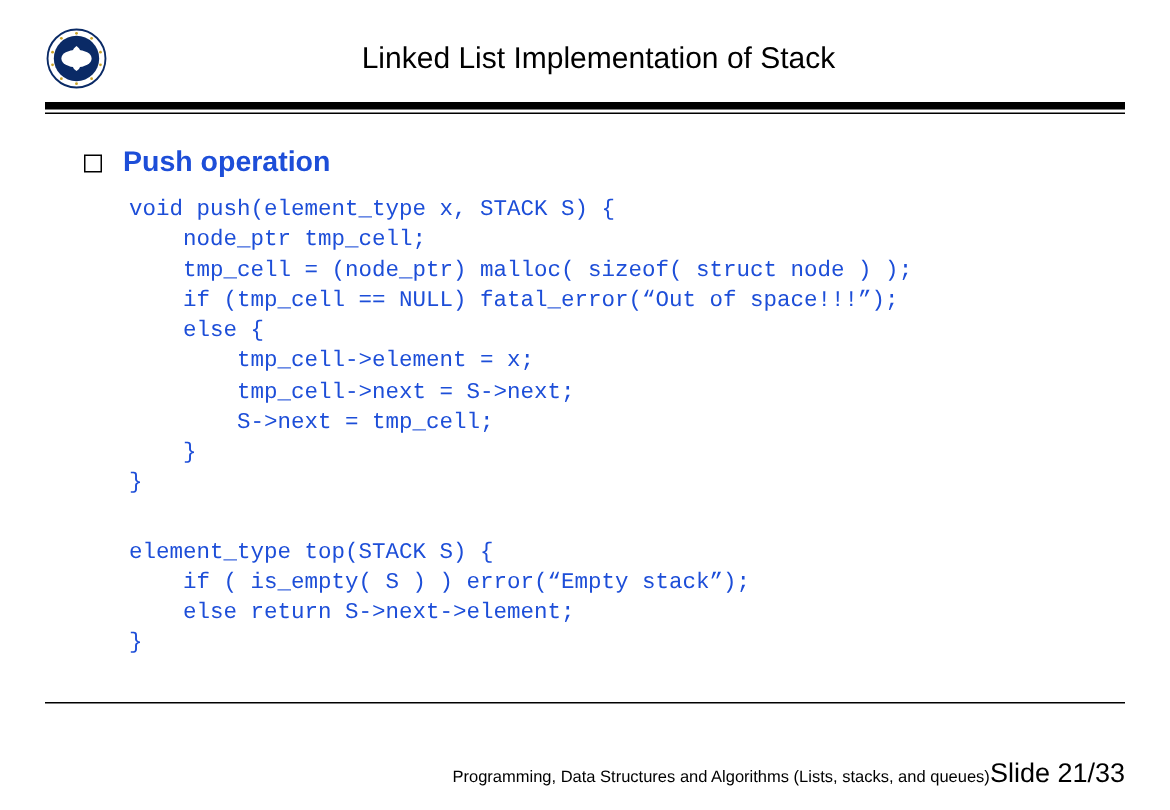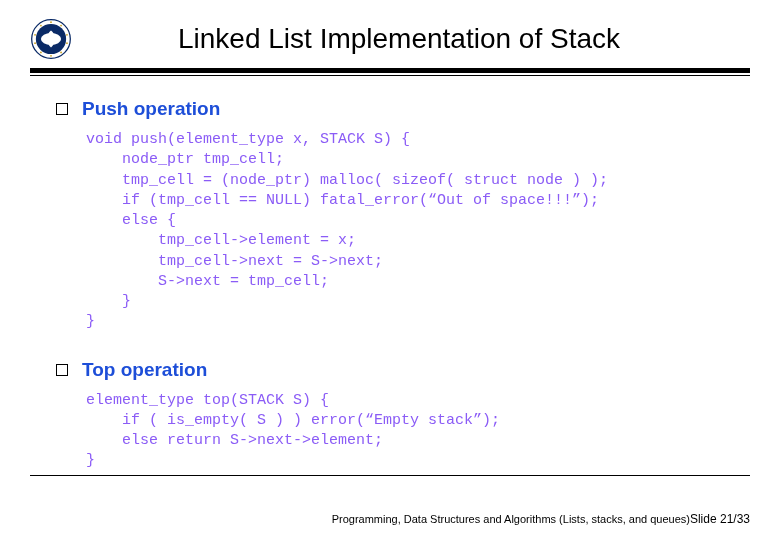--- a/index.html
+++ b/index.html
@@ -1,32 +1,32 @@
 <!DOCTYPE html>
 <html><head>
 <meta charset="utf-8">
 <style>
   * { margin: 0; padding: 0; box-sizing: border-box; }
   html, body { width: 780px; height: 540px; background: #fff; font-family: Arial, Helvetica, sans-serif; overflow: hidden; }
   .slide { width: 780px; height: 540px; position: relative; padding: 0 30px; }
   .header { display: flex; align-items: center; padding-top: 18px; padding-bottom: 8px; }
   .logo { width: 42px; height: 42px; margin-right: 6px; }
-  .title { font-size: 28px; font-weight: 400; color: #000; flex: 1; text-align: center; padding-right: 30px; }
+  .title { font-size: 20px; font-weight: 400; color: #000; flex: 1; text-align: center; padding-right: 30px; }
   .thick-rule { height: 5px; background: #000; margin: 0 0 2px 0; }
   .thin-rule { height: 1px; background: #000; }
   .content { padding-top: 22px; }
   .section { margin-bottom: 26px; }
   .section-head { display: flex; align-items: center; padding-left: 26px; margin-bottom: 10px; }
   .bullet-box { width: 12px; height: 12px; border: 1.5px solid #000; margin-right: 14px; flex-shrink: 0; }
   .section-title { font-size: 19px; font-weight: bold; color: #1d4ed8; }
-  .code { font-family: "Courier New", Courier, monospace; font-size: 15px; line-height: 1.35; white-space: pre; padding-left: 56px; color: #8b5cf6; }
+  .code { font-family: "Courier New", Courier, monospace; font-size: 15px; line-height: 1.35; white-space: pre; padding-left: 56px; color: #1d4ed8; }
   .footer { position: absolute; bottom: 14px; left: 30px; right: 30px; }
   .foot-row { display: flex; justify-content: flex-end; align-items: baseline; }
   .foot-left { font-size: 11px; color: #000; }
-  .foot-right { font-size: 12px; color: #000; margin-top: 30px; }
+  .foot-right { font-size: 18px; color: #000; margin-top: 30px; }
   
   .logo circle.outer { fill: #fff; stroke: #0a2a66; stroke-width: 3; }
   .logo circle.mid { fill: #0a2a66; }
   .logo .inner { fill: #fff; }
   .logo .dots circle { fill: #c9a227; }
 </style>
 </head>
 <body>
 
 <div class="slide">
@@ -69,24 +69,20 @@
     if (tmp_cell == NULL) fatal_error(“Out of space!!!”);
     else {
         tmp_cell-&gt;element = x;
         tmp_cell-&gt;next = S-&gt;next;
         S-&gt;next = tmp_cell;
     }
 }</div>
     </div>
 
     <div class="section">
-      <div class="section-head">
-        <div class="bullet-box"></div>
-        <div class="section-title">Top operation</div>
-      </div>
       <div class="code">element_type top(STACK S) {
     if ( is_empty( S ) ) error(“Empty stack”);
     else return S-&gt;next-&gt;element;
 }</div>
     </div>
 
   </div>
 
   <div class="footer">
     <div class="thin-rule" style="margin-bottom:6px;"></div>

